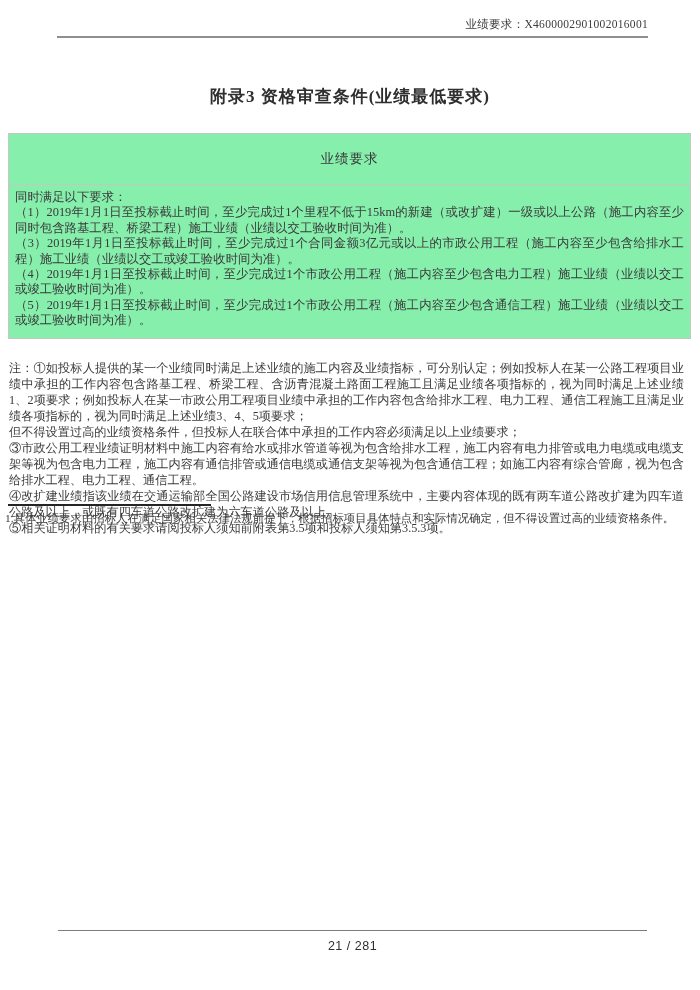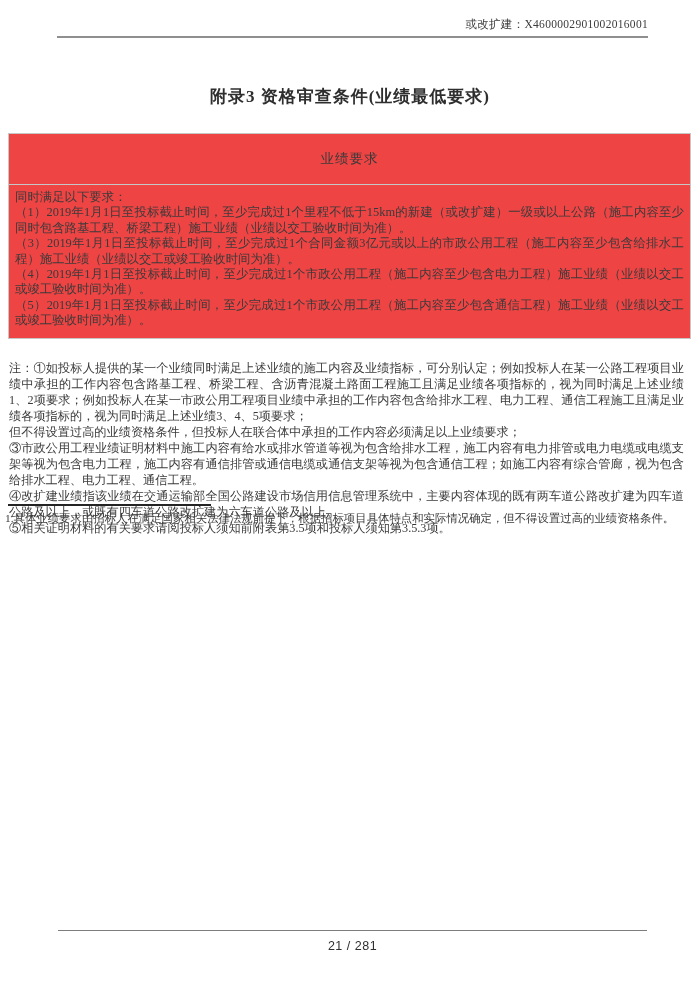--- a/index.html
+++ b/index.html
@@ -43,21 +43,21 @@
     color: #2e2e2e;
   }
 
   
   .perf-table {
     position: absolute;
     top: 133px;
     left: 8px;
     right: 9px;
     border: 1px solid #c6c6c6;
-    background: #ef4444;
+    background: #86efac;
   }
   .perf-table .thead {
     height: 51px;
     display: flex;
     align-items: center;
     justify-content: center;
     font-size: 13.5px;
     letter-spacing: 1px;
     color: #3a3a3a;
     border-bottom: 1px solid #c6c6c6;
@@ -118,21 +118,21 @@
     letter-spacing: 0.5px;
     color: #2f2f2f;
   }
 </style>
 </head>
 <body>
 
 <div class="page">
 
   <div class="doc-header">
-    <span>或改扩建：X4600002901002016001</span>
+    <span>业绩要求：X4600002901002016001</span>
   </div>
 
   <h1 class="doc-title">附录3 资格审查条件(业绩最低要求)</h1>
 
   <div class="perf-table">
     <div class="thead">业绩要求</div>
     <div class="tbody">
       <p>同时满足以下要求：</p>
       <p>（1）2019年1月1日至投标截止时间，至少完成过1个里程不低于15km的新建（或改扩建）一级或以上公路（施工内容至少同时包含路基工程、桥梁工程）施工业绩（业绩以交工验收时间为准）。</p>
       <p>（3）2019年1月1日至投标截止时间，至少完成过1个合同金额3亿元或以上的市政公用工程（施工内容至少包含给排水工程）施工业绩（业绩以交工或竣工验收时间为准）。</p>

